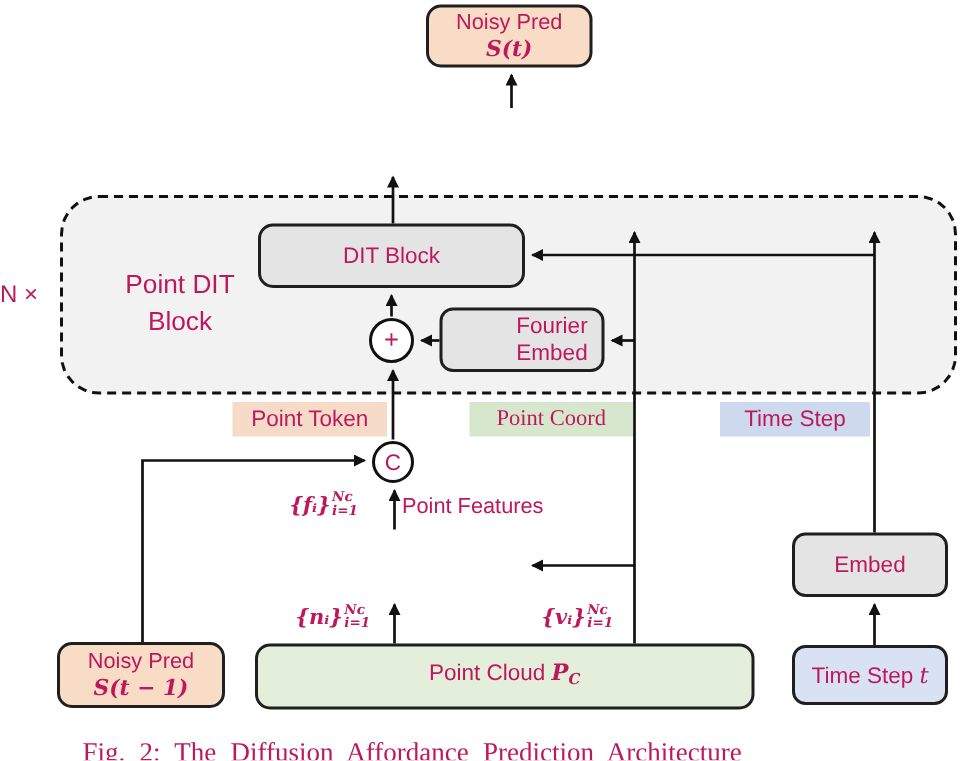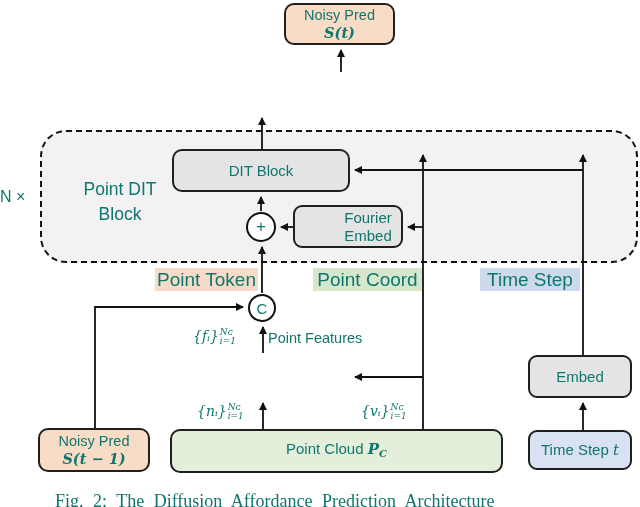--- a/index.html
+++ b/index.html
@@ -1,18 +1,18 @@
 <!DOCTYPE html>
 <html style="--peach_fill: #f9dcc6; --peach_tag: #f6dcc8; --green_fill: #e3efda; --green_tag: #d7e7cd; --blue_fill: #d9e2f3; --blue_tag: #cdd9ed; --gray_fill: #e4e4e4; --block_bg: #f2f2f2; --line: #111111;"><head>
 <meta charset="utf-8">
 <style>
   html,body{margin:0;padding:0;background:#ffffff;}
   #canvas{
     position:relative;width:640px;height:507px;background:#fff;
-    font-family:"Liberation Sans",sans-serif;color:#0f766e;
+    font-family:"Liberation Sans",sans-serif;color:#be185d;
     overflow:hidden;
   }
   .abs{position:absolute;box-sizing:border-box;}
   svg.wires{position:absolute;left:0;top:0;width:640px;height:507px;z-index:3;pointer-events:none;}
 
   
   .dashed-block{
     left:40px;top:130px;width:598px;height:133px;
     background:var(--block_bg,#f2f2f2);
     border:2px dashed #111;border-radius:26px;z-index:1;
@@ -47,34 +47,34 @@
   .op-circle{
     border:2px solid #111;border-radius:50%;background:#fff;z-index:4;
     display:flex;align-items:center;justify-content:center;font-size:15px;
   }
   .op-plus  {left:246px;top:212px;width:30px;height:30px;font-size:17px;}
   .op-concat{left:248px;top:294px;width:28px;height:28px;}
 
   
   .tag{
     top:268px;height:23px;z-index:4;display:flex;align-items:center;justify-content:center;
-    font-size:19px;
+    font-size:15px;
   }
   .tag-point-token{left:155px;width:103px;background:var(--peach_tag,#f6dcc8);}
-  .tag-point-coord{left:313px;width:109px;background:var(--green_tag,#d7e7cd);}
+  .tag-point-coord{left:313px;width:109px;background:var(--green_tag,#d7e7cd);font-family:Liberation Serif, serif;}
   .tag-time-token {left:480px;width:100px;background:var(--blue_tag,#cdd9ed);}
 
   
   .n-times{left:0px;top:188px;width:36px;height:20px;font-size:16px;z-index:4;}
   .block-title{left:54px;top:177px;width:132px;text-align:center;font-size:17.5px;line-height:25px;z-index:4;}
 
   
   .mset{
-    position:absolute;z-index:4;display:flex;align-items:flex-start;
-    font-family:"DejaVu Serif",serif;font-style:italic;font-size:14px;
+    position:absolute;z-index:4;display:flex;align-items:center;
+    font-family:"DejaVu Serif",serif;font-style:italic;font-size:14px;font-weight:bold;
   }
   .mset .stack{display:flex;flex-direction:column;margin-left:1px;font-size:9px;line-height:9px;font-style:italic;}
   .mset-f{left:193px;top:328px;}
   .mset-n{left:197px;top:403px;}
   .mset-v{left:361px;top:403px;}
 
   .point-features{left:268px;top:330px;font-size:14.5px;z-index:4;}
 
   .caption{
     left:55px;top:491px;width:560px;z-index:4;

